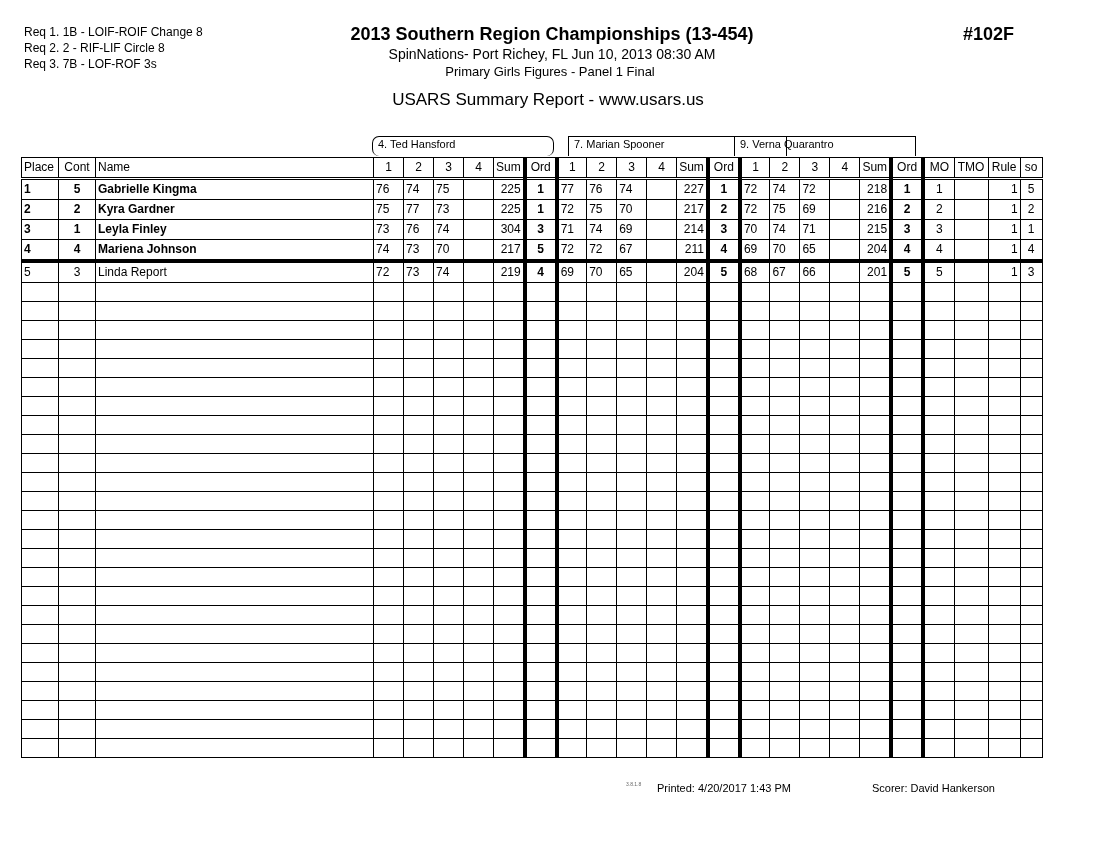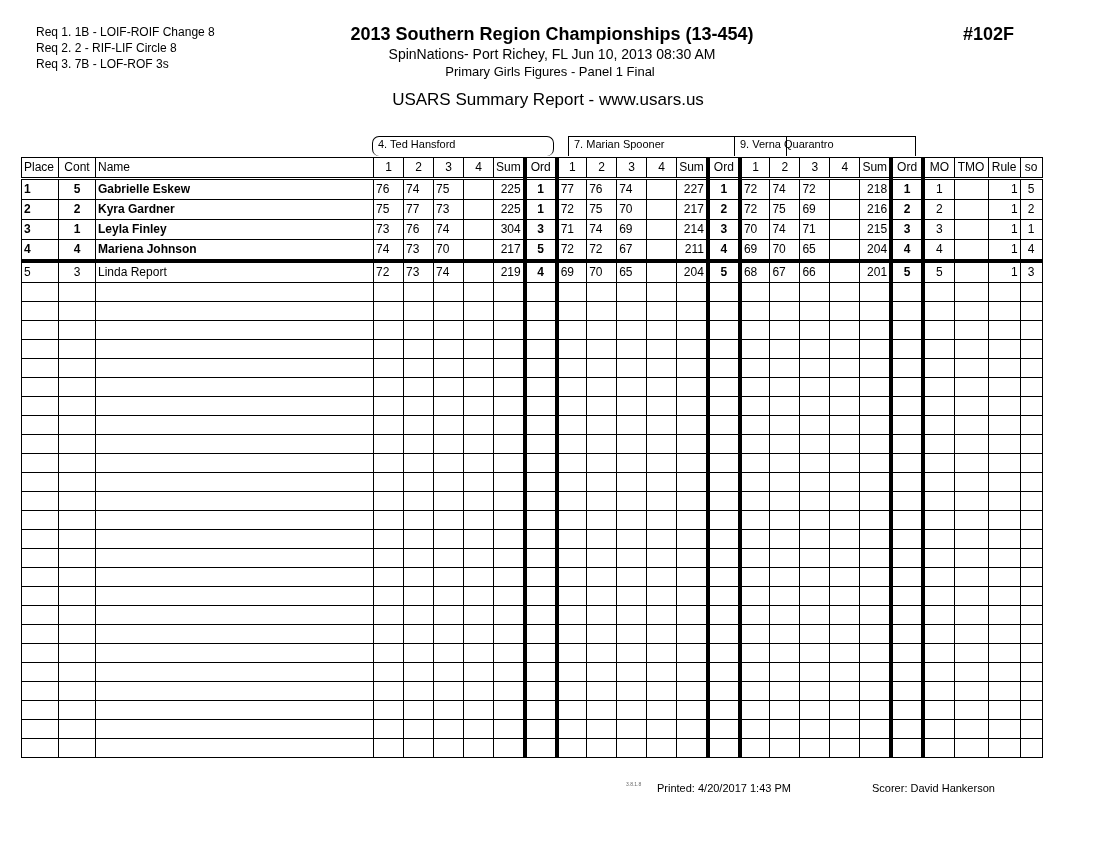--- a/index.html
+++ b/index.html
@@ -1,18 +1,18 @@
 <!DOCTYPE html>
 <html><head>
 <meta charset="utf-8">
 <style>
   html, body { margin:0; padding:0; background:#ffffff; }
   body { width:1100px; height:850px; position:relative; overflow:hidden; font-family:"Liberation Sans", sans-serif; color:#000; }
   .abs { position:absolute; white-space:nowrap; }
-  .req { left:36px; font-size:12px; line-height:15px; }
+  .req { left:24px; font-size:12px; line-height:15px; }
   .title { left:0; width:1100px; text-align:center; }
   .t1 { top:24px; font-size:18px; font-weight:bold; left:2px; width:1100px; }
   .t2 { top:46px; font-size:14px; left:2px; }
   .t3 { top:64px; font-size:13px; font-weight:normal; left:0px; }
   .t4 { top:90px; font-size:17px; left:-2px; }
   .eventno { left:963px; top:24px; font-size:18px; font-weight:bold; }
 
   
   .jbox { position:absolute; top:136px; height:20px; border:1px solid #000; border-bottom:none; font-size:11px; line-height:15px; box-sizing:border-box; padding-left:5px; }
 
@@ -100,21 +100,21 @@
       <td class="c">Sum</td>
       <td class="ord">Ord</td>
       <td class="c">MO</td>
       <td class="c">TMO</td>
       <td class="c">Rule</td>
       <td class="c">so</td>
     </tr>
   <tr class="bold">
         <td class="l b">1</td>
         <td class="c b">5</td>
-        <td class="l b">Gabrielle Eskew</td>
+        <td class="l b">Gabrielle Kingma</td>
         <td class="l">76</td>
         <td class="l">74</td>
         <td class="l">75</td>
         <td class="l"></td>
         <td class="r">225</td>
         <td class="ord">1</td>
         <td class="l">77</td>
         <td class="l">76</td>
         <td class="l">74</td>
         <td class="l"></td>

